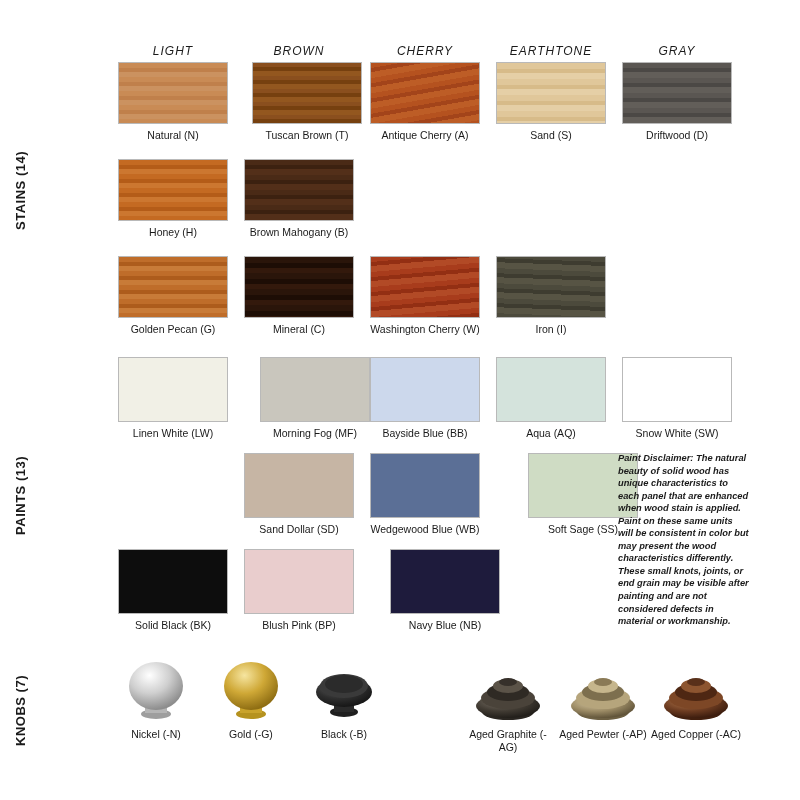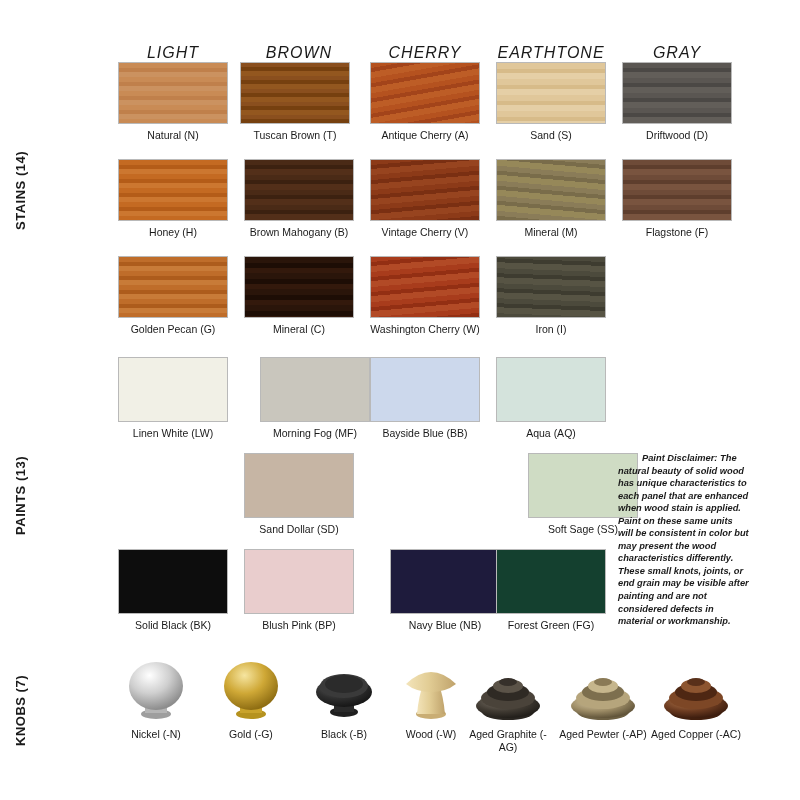--- a/index.html
+++ b/index.html
@@ -33,21 +33,21 @@
   }
   .vlabel span {
     writing-mode: vertical-rl;
     transform: rotate(180deg);
     white-space: nowrap;
   }
   
   .grouphead {
     position: absolute;
     top: 44px;
-    font-size: 16px;
+    font-size: 12px;
     font-style: italic;
     letter-spacing: 1px;
     text-align: center;
     width: 110px;
   }
   
   .cell {
     position: absolute;
     width: 110px;
   }
@@ -73,21 +73,20 @@
     top: 452px;
     width: 132px;
     font-size: 9.3px;
     line-height: 1.35;
     font-style: italic;
     font-weight: bold;
     text-align: left;
   }
   .disclaimer .dtitle {
     font-weight: bold;
-    margin-left: 24px;
   }
   
   .knobcell {
     position: absolute;
     width: 96px;
     text-align: center;
   }
   .knobart {
     height: 72px;
     display: flex;
@@ -112,21 +111,21 @@
   <div class="grouphead" style="left:118px;">LIGHT</div>
   <div class="grouphead" style="left:244px;">BROWN</div>
   <div class="grouphead" style="left:370px;">CHERRY</div>
   <div class="grouphead" style="left:496px;">EARTHTONE</div>
   <div class="grouphead" style="left:622px;">GRAY</div>
 
   <div class="cell" style="left:118px;top:62px;">
     <div class="swatch" style="background:repeating-linear-gradient(180deg,#c98b55 0 5px,#c0804b 5px 9px,#cb9260 9px 14px),linear-gradient(90deg,#c98b55,#b9733d);"></div>
     <div class="caption">Natural (N)</div>
   </div>
-  <div class="cell" style="left:240px;top:62px;">
+  <div class="cell" style="left:252px;top:62px;">
     <div class="swatch" style="background:repeating-linear-gradient(180deg,#8a4f1e 0 4px,#76400f 4px 8px,#93571f 8px 13px),linear-gradient(90deg,#8a4f1e,#5a2d0d);"></div>
     <div class="caption">Tuscan Brown (T)</div>
   </div>
   <div class="cell" style="left:370px;top:62px;">
     <div class="swatch" style="background:repeating-linear-gradient(170deg,#b5521f 0 5px,#a3441a 5px 9px,#bd5d26 9px 15px),linear-gradient(90deg,#b5521f,#8f3b13);"></div>
     <div class="caption">Antique Cherry (A)</div>
   </div>
   <div class="cell" style="left:496px;top:62px;">
     <div class="swatch" style="background:repeating-linear-gradient(180deg,#e0c79a 0 6px,#d7bb89 6px 10px,#e5cfa6 10px 16px),linear-gradient(90deg,#e3cda3,#cdae7c);"></div>
     <div class="caption">Sand (S)</div>
@@ -137,32 +136,20 @@
   </div>
 
   <div class="cell" style="left:118px;top:159px;">
     <div class="swatch" style="background:repeating-linear-gradient(180deg,#c46a22 0 5px,#b45c18 5px 9px,#cc7730 9px 14px),linear-gradient(90deg,#c46a22,#9d4d14);"></div>
     <div class="caption">Honey (H)</div>
   </div>
   <div class="cell" style="left:244px;top:159px;">
     <div class="swatch" style="background:repeating-linear-gradient(180deg,#4a2a16 0 5px,#3c2110 5px 9px,#532f19 9px 15px),linear-gradient(90deg,#4a2a16,#30190c);"></div>
     <div class="caption">Brown Mahogany (B)</div>
   </div>
-  <div class="cell" style="left:370px;top:159px;">
-    <div class="swatch" style="background:repeating-linear-gradient(175deg,#8c3a18 0 5px,#7a2f12 5px 9px,#97441f 9px 15px),linear-gradient(90deg,#8c3a18,#5e2310);"></div>
-    <div class="caption">Vintage Cherry (V)</div>
-  </div>
-  <div class="cell" style="left:496px;top:159px;">
-    <div class="swatch" style="background:repeating-linear-gradient(185deg,#8a7c58 0 5px,#796c4a 5px 9px,#968859 9px 15px),linear-gradient(90deg,#8a7c58,#6b5d3c);"></div>
-    <div class="caption">Mineral (M)</div>
-  </div>
-  <div class="cell" style="left:622px;top:159px;">
-    <div class="swatch" style="background:repeating-linear-gradient(180deg,#6e4b38 0 5px,#5e3e2d 5px 9px,#79543f 9px 15px),linear-gradient(90deg,#6e4b38,#4c3022);"></div>
-    <div class="caption">Flagstone (F)</div>
-  </div>
 
   <div class="cell" style="left:118px;top:256px;">
     <div class="swatch" style="background:repeating-linear-gradient(180deg,#bf6d2a 0 5px,#ad5c1c 5px 9px,#c87b38 9px 14px),linear-gradient(90deg,#bf6d2a,#9a4f16);"></div>
     <div class="caption">Golden Pecan (G)</div>
   </div>
   <div class="cell" style="left:244px;top:256px;">
     <div class="swatch" style="background:repeating-linear-gradient(180deg,#2a150a 0 6px,#1d0d05 6px 11px,#33190c 11px 16px),linear-gradient(90deg,#2a150a,#140903);"></div>
     <div class="caption">Mineral (C)</div>
   </div>
   <div class="cell" style="left:496px;top:256px;">
@@ -187,45 +174,49 @@
     <div class="caption">Morning Fog (MF)</div>
   </div>
   <div class="cell" style="left:370px;top:357px;">
     <div class="swatch tall" style="background:#ccd8ec;"></div>
     <div class="caption">Bayside Blue (BB)</div>
   </div>
   <div class="cell" style="left:496px;top:357px;">
     <div class="swatch tall" style="background:#d4e3dc;"></div>
     <div class="caption">Aqua (AQ)</div>
   </div>
+  <div class="cell" style="left:622px;top:357px;">
+    <div class="swatch tall" style="background:#ffffff;"></div>
+    <div class="caption">Snow White (SW)</div>
+  </div>
 
   <div class="cell" style="left:244px;top:453px;">
     <div class="swatch tall" style="background:#c6b5a4;"></div>
     <div class="caption">Sand Dollar (SD)</div>
   </div>
+  <div class="cell" style="left:370px;top:453px;">
+    <div class="swatch tall" style="background:#5b6f96;"></div>
+    <div class="caption">Wedgewood Blue (WB)</div>
+  </div>
   <div class="cell" style="left:496px;top:453px;margin-left:32px;">
     <div class="swatch tall" style="background:#cfdcc4;"></div>
     <div class="caption">Soft Sage (SS)</div>
   </div>
 
   <div class="cell" style="left:118px;top:549px;">
     <div class="swatch tall" style="background:#0d0d0d;"></div>
     <div class="caption">Solid Black (BK)</div>
   </div>
   <div class="cell" style="left:244px;top:549px;">
     <div class="swatch tall" style="background:#e9cdcd;"></div>
     <div class="caption">Blush Pink (BP)</div>
   </div>
   <div class="cell" style="left:370px;top:549px;margin-left:20px;">
     <div class="swatch tall" style="background:#1e1b3c;"></div>
     <div class="caption">Navy Blue (NB)</div>
-  </div>
-  <div class="cell" style="left:496px;top:549px;">
-    <div class="swatch tall" style="background:#14402f;"></div>
-    <div class="caption">Forest Green (FG)</div>
   </div>
 
   <div class="disclaimer">
     <span class="dtitle">Paint Disclaimer</span><span>: The natural beauty of solid wood has unique characteristics to each panel that are enhanced when wood stain is applied. Paint on these same units will be consistent in color but may present the wood characteristics differently. These small knots, joints, or end grain may be visible after painting and are not considered defects in material or workmanship.</span>
   </div>
 
   <div class="vlabel" style="top:650px;height:120px;">
     <span>KNOBS (7)</span>
   </div>
 
@@ -278,37 +269,20 @@
         <ellipse cx="43" cy="62" rx="14" ry="5" fill="#1f1f1f"></ellipse>
         <rect x="33" y="50" width="20" height="12" fill="#2a2a2a"></rect>
         <ellipse cx="43" cy="42" rx="28" ry="15" fill="url(#gB)"></ellipse>
         <ellipse cx="43" cy="36" rx="24" ry="12" fill="#3a3a3a"></ellipse>
         <ellipse cx="43" cy="34" rx="19" ry="9" fill="#2b2b2b"></ellipse>
       </svg>
     </div>
     <div class="knobcap">Black (-B)</div>
   </div>
 
-  <div class="knobcell" style="left:383px;top:650px;">
-    <div class="knobart">
-      <svg width="86" height="72" viewBox="0 0 86 72">
-        <defs>
-          <linearGradient id="gW" x1="0" y1="0" x2="1" y2="0">
-            <stop offset="0%" stop-color="#f3e4ba"></stop>
-              <stop offset="45%" stop-color="#e2cd95"></stop>
-              <stop offset="100%" stop-color="#bfa26b"></stop>
-          </linearGradient>
-        </defs>
-        <ellipse cx="43" cy="64" rx="15" ry="5" fill="#c9ad74"></ellipse>
-        <path d="M29 64 Q31 44 35 36 L51 36 Q55 44 57 64 Z" fill="url(#gW)"></path>
-        <path d="M18 34 Q43 10 68 34 Q58 42 43 42 Q28 42 18 34 Z" fill="url(#gW)"></path>
-      </svg>
-    </div>
-    <div class="knobcap">Wood (-W)</div>
-  </div>
 
   <div class="knobcell" style="left:460px;top:650px;">
     <div class="knobart">
       <svg width="90" height="72" viewBox="0 0 90 72">
         <defs>
           <radialGradient id="gAG" cx="38%" cy="30%" r="75%">
             <stop offset="0%" stop-color="#7d756a"></stop>
               <stop offset="55%" stop-color="#413b33"></stop>
               <stop offset="100%" stop-color="#1d1a16"></stop>
           </radialGradient>

